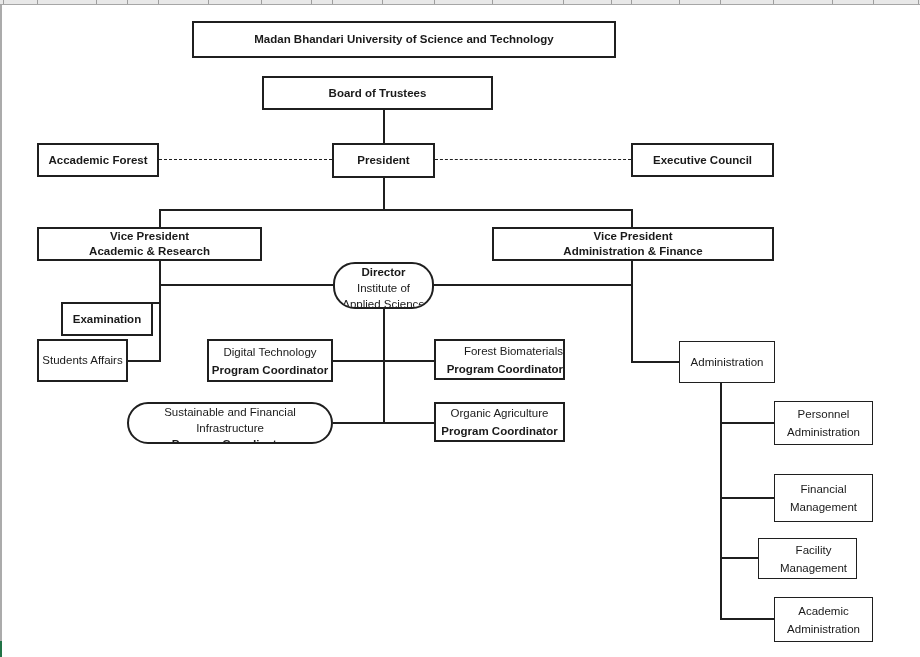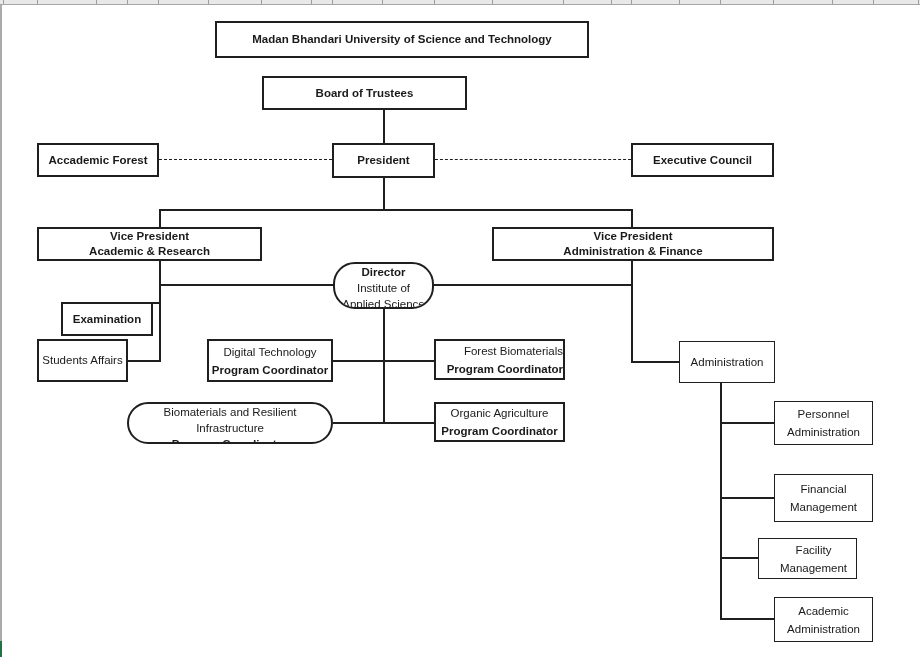--- a/index.html
+++ b/index.html
@@ -78,24 +78,24 @@
       <div class="conn" style="left: 383px; top: 309px; width: 1.5px; height: 114px;"></div>
       <div class="conn" style="left: 333px; top: 360px; width: 102px; height: 1.5px;"></div>
       <div class="conn" style="left: 333px; top: 422px; width: 102px; height: 1.5px;"></div>
       <div class="conn" style="left: 720px; top: 383px; width: 1.5px; height: 236px;"></div>
       <div class="conn" style="left: 720px; top: 422px; width: 55px; height: 1.5px;"></div>
       <div class="conn" style="left: 720px; top: 497px; width: 55px; height: 1.5px;"></div>
       <div class="conn" style="left: 720px; top: 557px; width: 55px; height: 1.5px;"></div>
       <div class="conn" style="left: 720px; top: 618px; width: 55px; height: 1.5px;"></div>
       <div class="conn dashed" style="left: 159px; top: 159px; width: 173px;"></div>
       <div class="conn dashed" style="left: 435px; top: 159px; width: 196px;"></div>
-      <div class="node" style="left: 215px; top: 21px; width: 374px; height: 37px;">
+      <div class="node" style="left: 192px; top: 21px; width: 424px; height: 37px;">
         <span class="line bold">Madan Bhandari University of Science and Technology</span>
       </div>
-      <div class="node" style="left: 262px; top: 76px; width: 205px; height: 34px;">
+      <div class="node" style="left: 262px; top: 76px; width: 231px; height: 34px;">
         <span class="line bold">Board of Trustees</span>
       </div>
       <div class="node" style="left: 37px; top: 143px; width: 122px; height: 34px;">
         <span class="line bold">Accademic Forest</span>
       </div>
       <div class="node" style="left: 631px; top: 143px; width: 143px; height: 34px;">
         <span class="line bold">Executive Council</span>
       </div>
       <div class="node" style="left: 332px; top: 143px; width: 103px; height: 35px;">
         <span class="line bold">President</span>
@@ -121,21 +121,21 @@
       </div>
       <div class="node" style="left: 207px; top: 339px; width: 126px; height: 43px; line-height: 18px;">
         <span class="line">Digital Technology</span>
         <span class="line bold">Program Coordinator</span>
       </div>
       <div class="node" style="left: 434px; top: 339px; width: 131px; height: 41px; line-height: 18px; align-items: flex-end;">
         <span class="line">Forest Biomaterials</span>
         <span class="line bold">Program Coordinator</span>
       </div>
       <div class="node clip" style="left: 127px; top: 402px; width: 206px; height: 42px; line-height: 16px;">
-        <span class="line">Biomaterials and Resilient</span>
+        <span class="line">Sustainable and Financial</span>
         <span class="line">Infrastructure</span>
         <span class="line bold">Program Coordinator</span>
       </div>
       <div class="node" style="left: 434px; top: 402px; width: 131px; height: 40px; line-height: 18px;">
         <span class="line">Organic Agriculture</span>
         <span class="line bold">Program Coordinator</span>
       </div>
       <div class="node" style="left: 679px; top: 341px; width: 96px; height: 42px; border-width: 1.5px;">
         <span class="line">Administration</span>
       </div>

